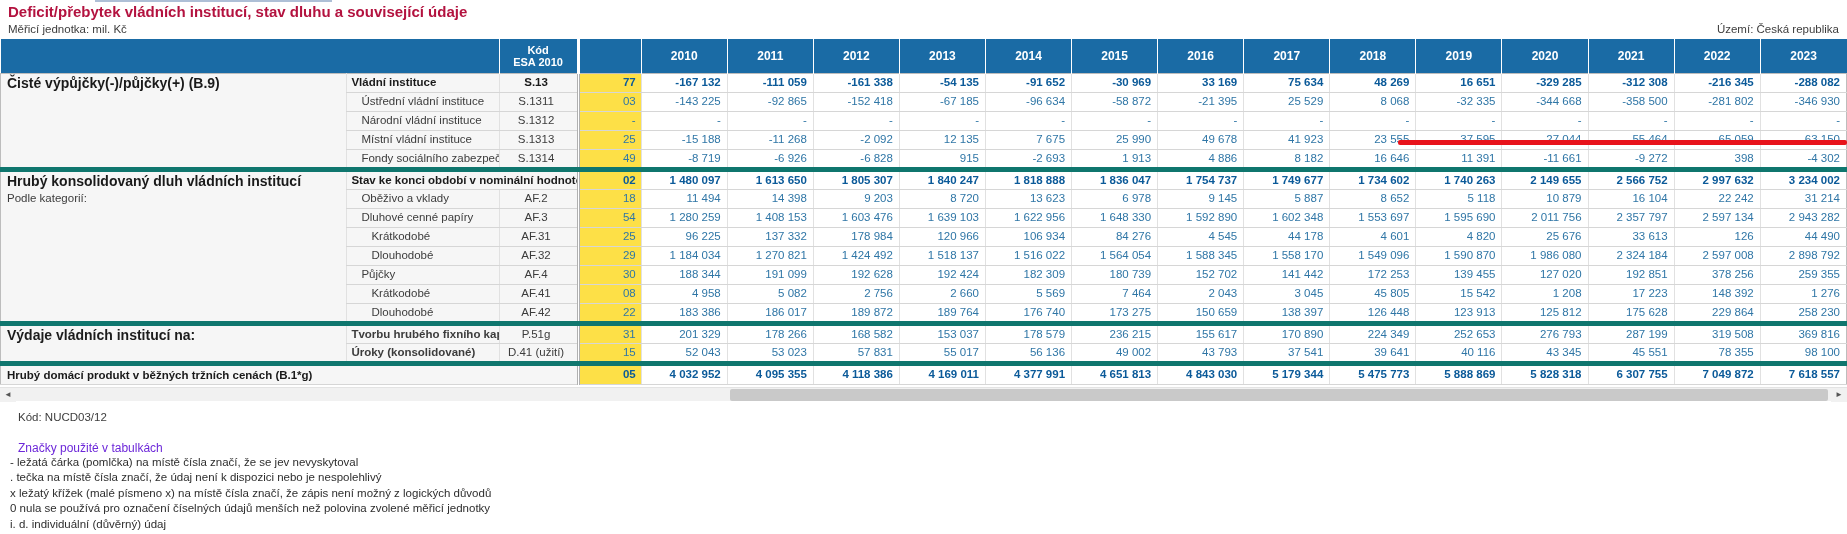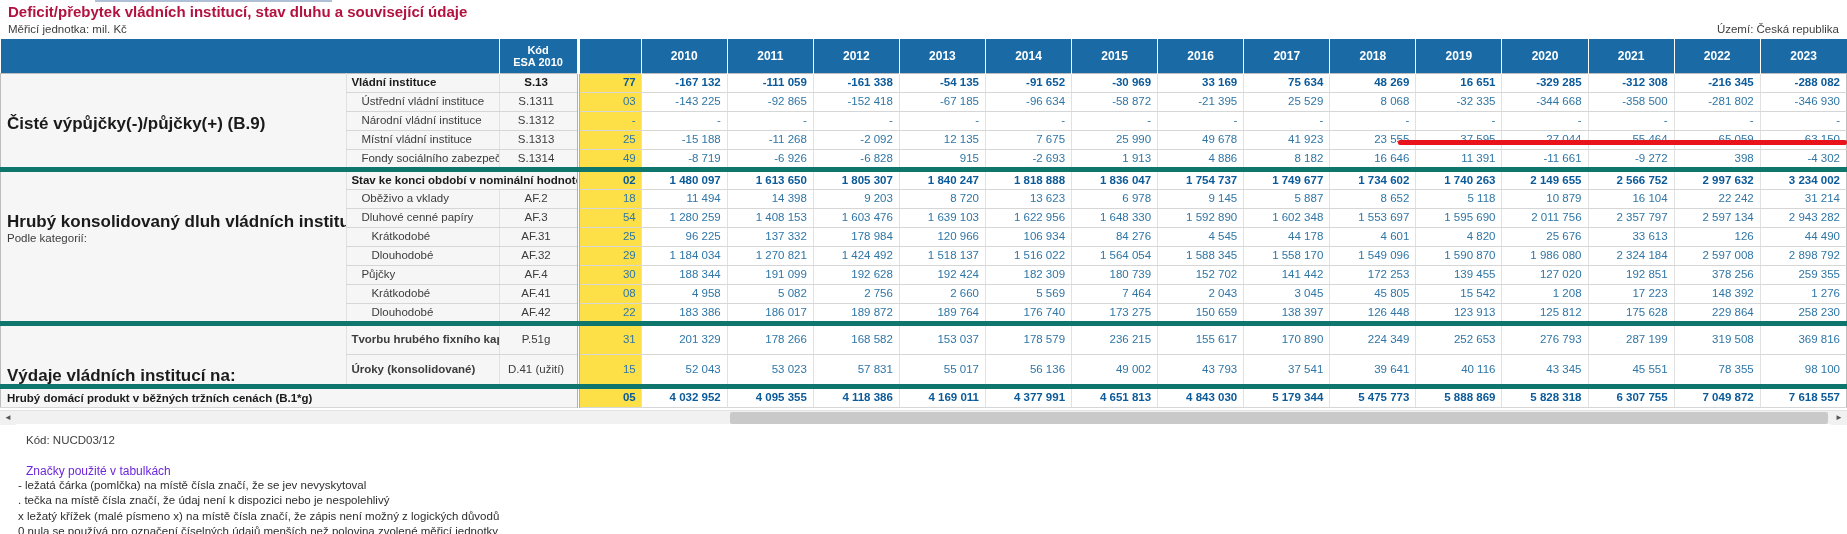--- a/index.html
+++ b/index.html
@@ -18,21 +18,21 @@
              height:34px; vertical-align:middle;
              border-left:1px solid #fff; }
   thead th.hd-blank { border-left:none; }
   thead th.hd-code { font-size:11px; line-height:12px; }
   thead th.hd-sliver { border-left:3px double #fff; }
   tbody td { height:19px; font-size:11.5px; line-height:17px;
              border-bottom:1px solid #d6d6d6; border-left:1px solid #e1e1e1;
              color:#3c3c3c; }
   td.c1 { background:#f6f6f6; vertical-align:top; padding:1px 4px 0 6px;
           border-left:none; color:#1c1c1c; }
-  td.c1 .g1 { font-weight:bold; font-size:17px;margin-top:40px; }
+  td.c1 .g1 { font-weight:bold; font-size:14px; }
   td.c1 .g2 { font-weight:normal; color:#3c3c3c; }
   td.c2 { background:#f6f6f6; padding-left:4px; }
   td.code { background:#f6f6f6; text-align:center; padding-right:4px; }
   td.sliver { border-left:3px double #b0b0b0; text-align:right; padding-right:5px;
               color:#2f76a6; background:#fde047; }
   td.val { text-align:right; padding-right:6px; color:#2f76a6; background:#fff; }
   tr.b td.c2, tr.b td.code, tr.b td.c1 { font-weight:bold; color:#1a1a1a; }
   tr.b td.val, tr.b td.sliver { font-weight:bold; color:#0b5a99; }
   tr.gtop td { border-top:5px solid #0f766e; }
   tbody { border:1px solid #bdbdbd; }
@@ -41,21 +41,21 @@
   .red-underline { position:absolute; background:#e8131b; height:5px;
                    left:1398px; top:101px; width:449px; border-radius:2px; }
   .hscroll { position:relative; width:1847px; height:14px; background:#f1f1f1;
              border-top:1px solid #e3e3e3; margin-top:2px; }
   .scroll-btn { position:absolute; top:0; width:16px; height:14px; background:#f1f1f1;
                 color:#555; font-size:8px; line-height:14px; text-align:center;
                 cursor:pointer; }
   .scroll-btn.left { left:0; } .scroll-btn.right { right:0; }
   .scroll-thumb { position:absolute; left:730px; top:1px; width:1098px; height:12px;
                   background:#c9c9c9; border-radius:2px; cursor:pointer; }
-  .footer { padding:6px 0 0 8px; }
+  .footer { padding:6px 0 0 0; }
   .code-line { font-size:11.5px; color:#3d3d3d; padding-left:18px; margin-top:4px; }
   .legend { margin-top:18px; }
   .legend-title { font-size:12px; font-weight:normal; color:#6d28d9; padding-left:18px; }
   .legend-item { font-size:11.5px; color:#2e2e2e; padding-left:10px; line-height:15.5px; }
 </style>
 </head>
 <body>
 
 <div class="top-tick"></div>
 

